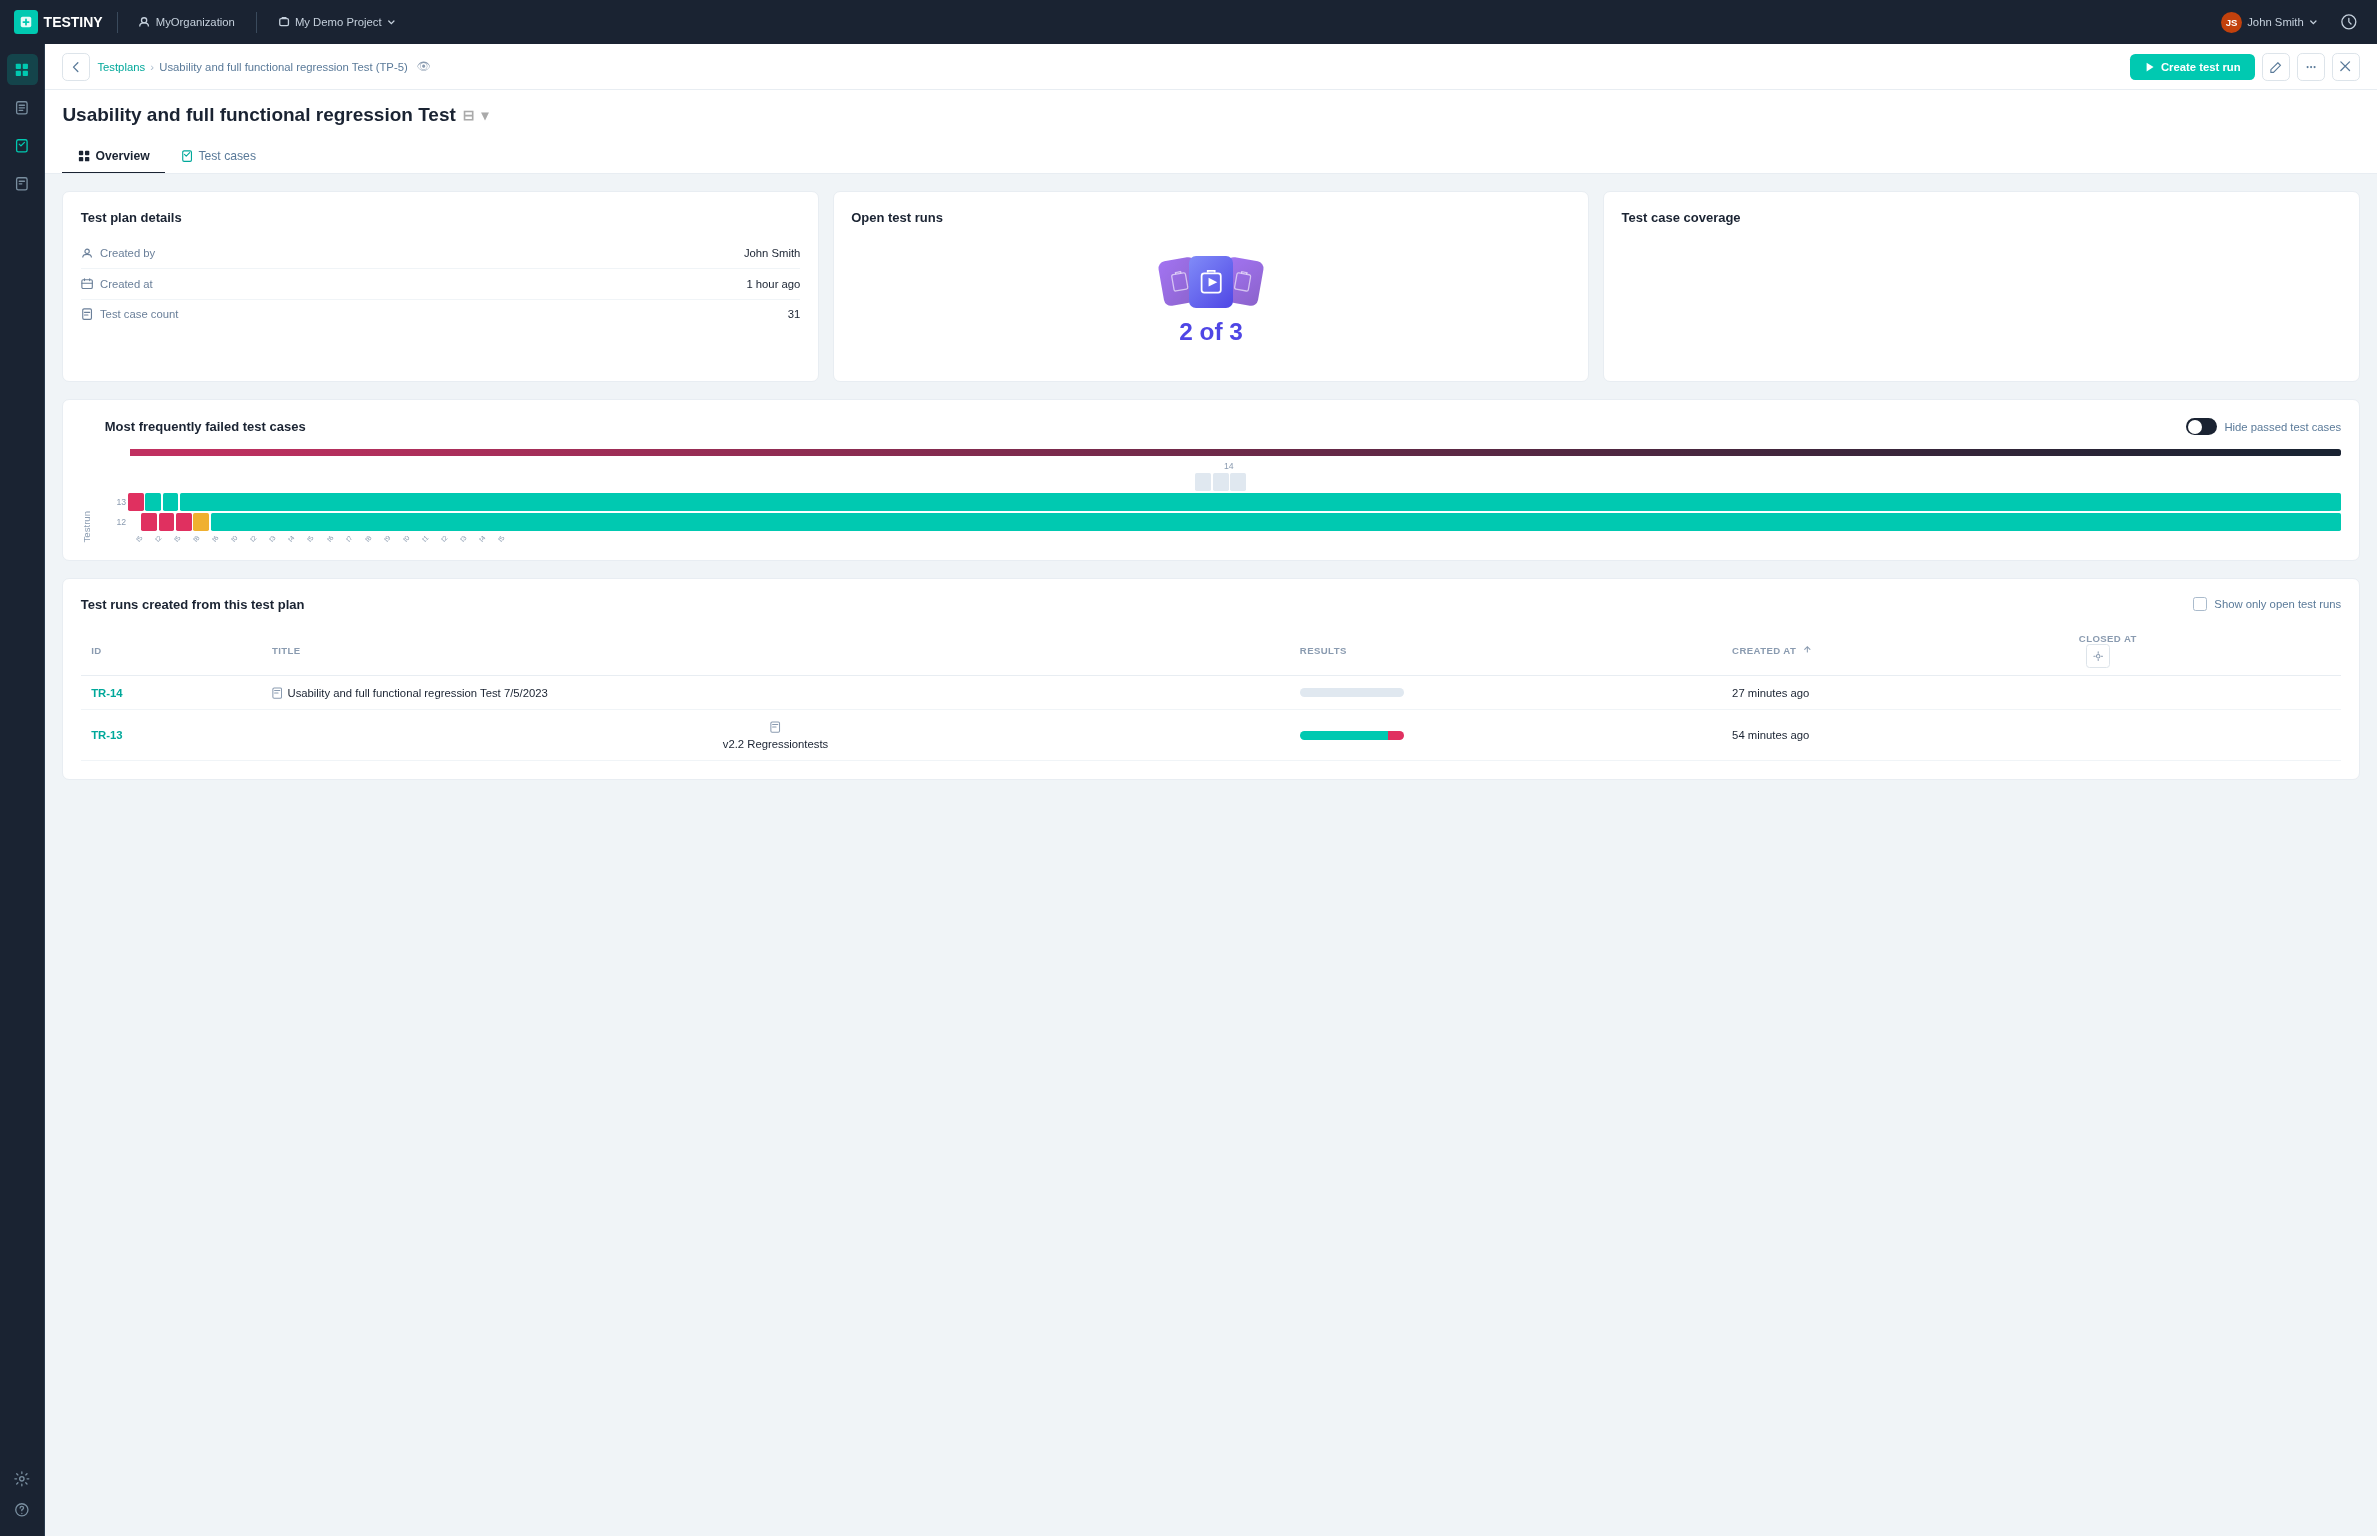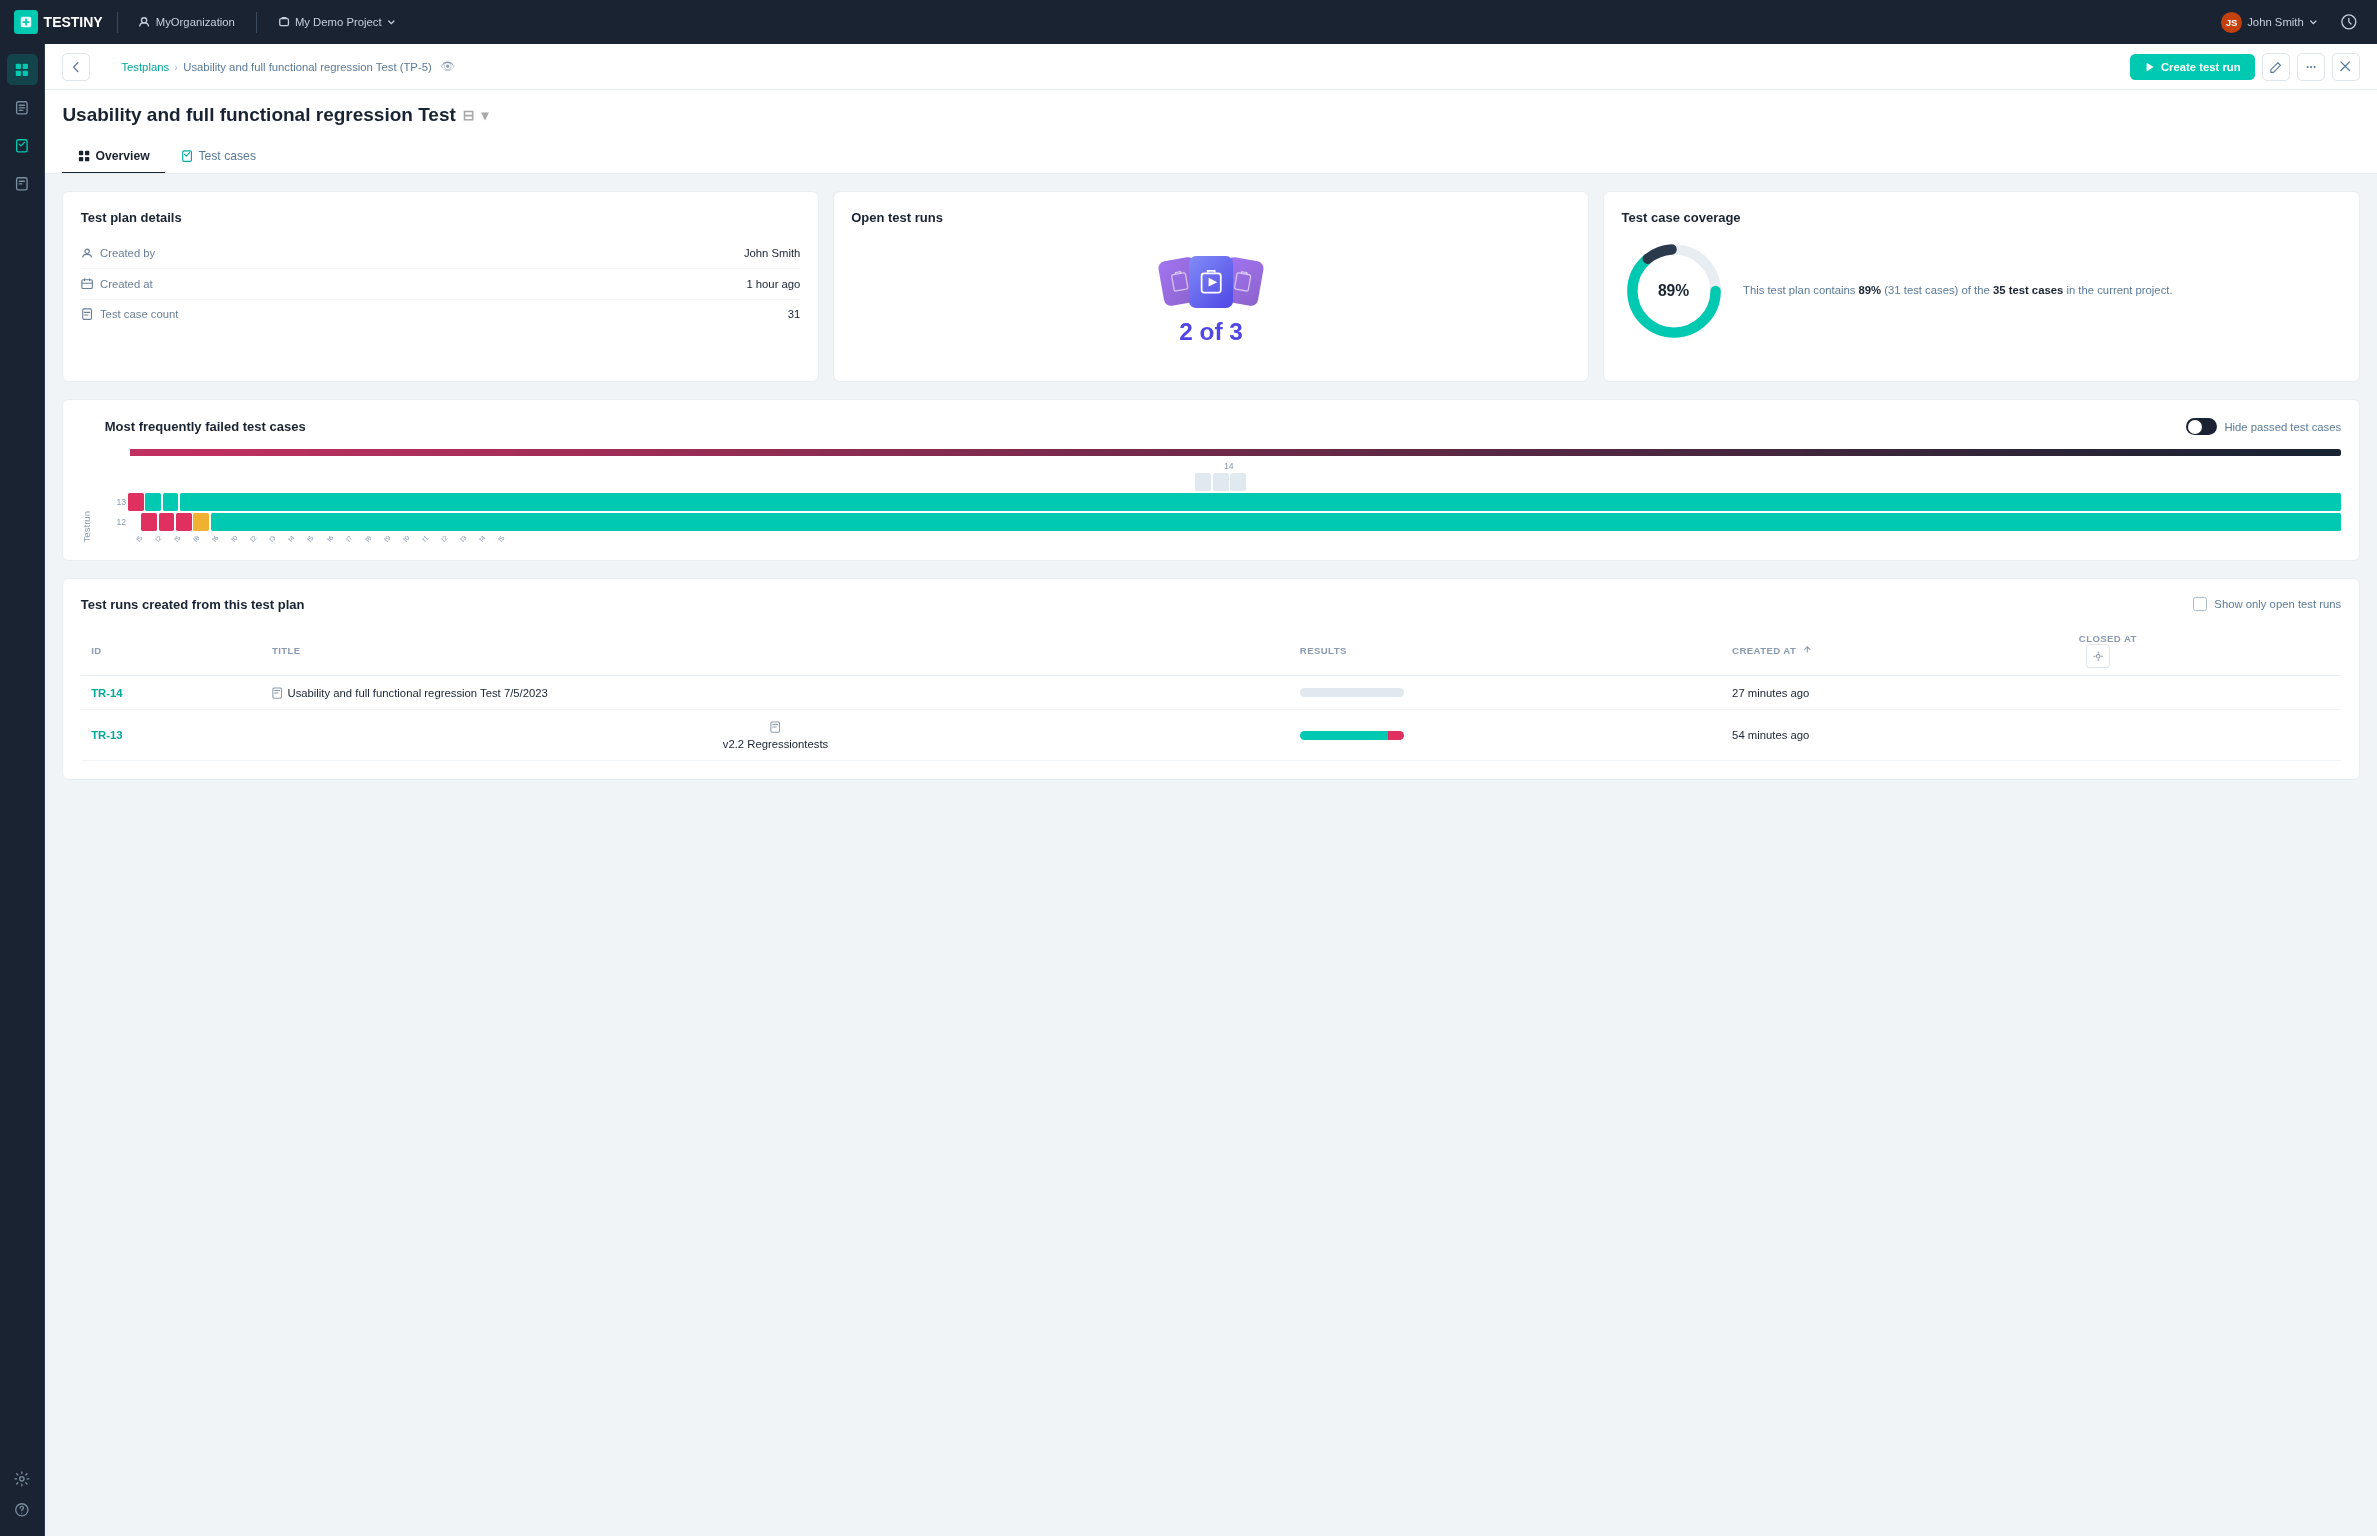--- a/index.html
+++ b/index.html
@@ -104,21 +104,20 @@
       align-items: center;
       justify-content: space-between;
       border-bottom: 0.9px solid #e8edf2;
     }
     .breadcrumb {
       display: flex;
       align-items: center;
       gap: 5.2px;
       font-size: 11.3px;
       color: #5a7a99;
-      margin-left: 24px;
     }
     .breadcrumb a { color: #00a89a; text-decoration: none; cursor: pointer; }
     .breadcrumb-sep { color: #aabbcc; }
     .breadcrumb-actions { display: flex; align-items: center; gap: 7px; }
     .btn-create-test-run {
       background: #00c9b1;
       color: white;
       border: none;
       padding: 7px 14px;
       border-radius: 5.2px;
@@ -639,36 +638,20 @@
                   <path d="M7 3V1h6v2" stroke="white" stroke-width="1.5" opacity="0.6"></path>
                 </svg>
               </div>
             </div>
             <div class="run-count">2 of 3</div>
           </div>
         </div>
 
         <div class="card">
           <div class="card-title">Test case coverage</div>
-          <div class="coverage-content">
-            <div class="donut-container">
-              <svg width="104" height="104" viewBox="0 0 120 120">
-
-                <circle cx="60" cy="60" r="48" fill="none" stroke="#e8edf2" stroke-width="12"></circle>
-
-                <circle cx="60" cy="60" r="48" fill="none" stroke="#00c9b1" stroke-width="12" stroke-dasharray="267 301.6" stroke-dashoffset="75.4" stroke-linecap="round"></circle>
-
-                <circle cx="60" cy="60" r="48" fill="none" stroke="#2a3a4c" stroke-width="12" stroke-dasharray="30 301.6" stroke-dashoffset="-193" stroke-linecap="round"></circle>
-              </svg>
-              <div class="donut-text">89%</div>
-            </div>
-            <div class="coverage-desc">
-              This test plan contains <strong>89%</strong> (31 test cases) of the <strong>35 test cases</strong> in the current project.
-            </div>
-          </div>
         </div>
       </div>
 
       <div class="chart-section">
         <div class="chart-header">
           <div class="chart-title">Most frequently failed test cases</div>
           <div class="toggle-container">
             <div class="toggle">
               <div class="toggle-knob"></div>
             </div>

